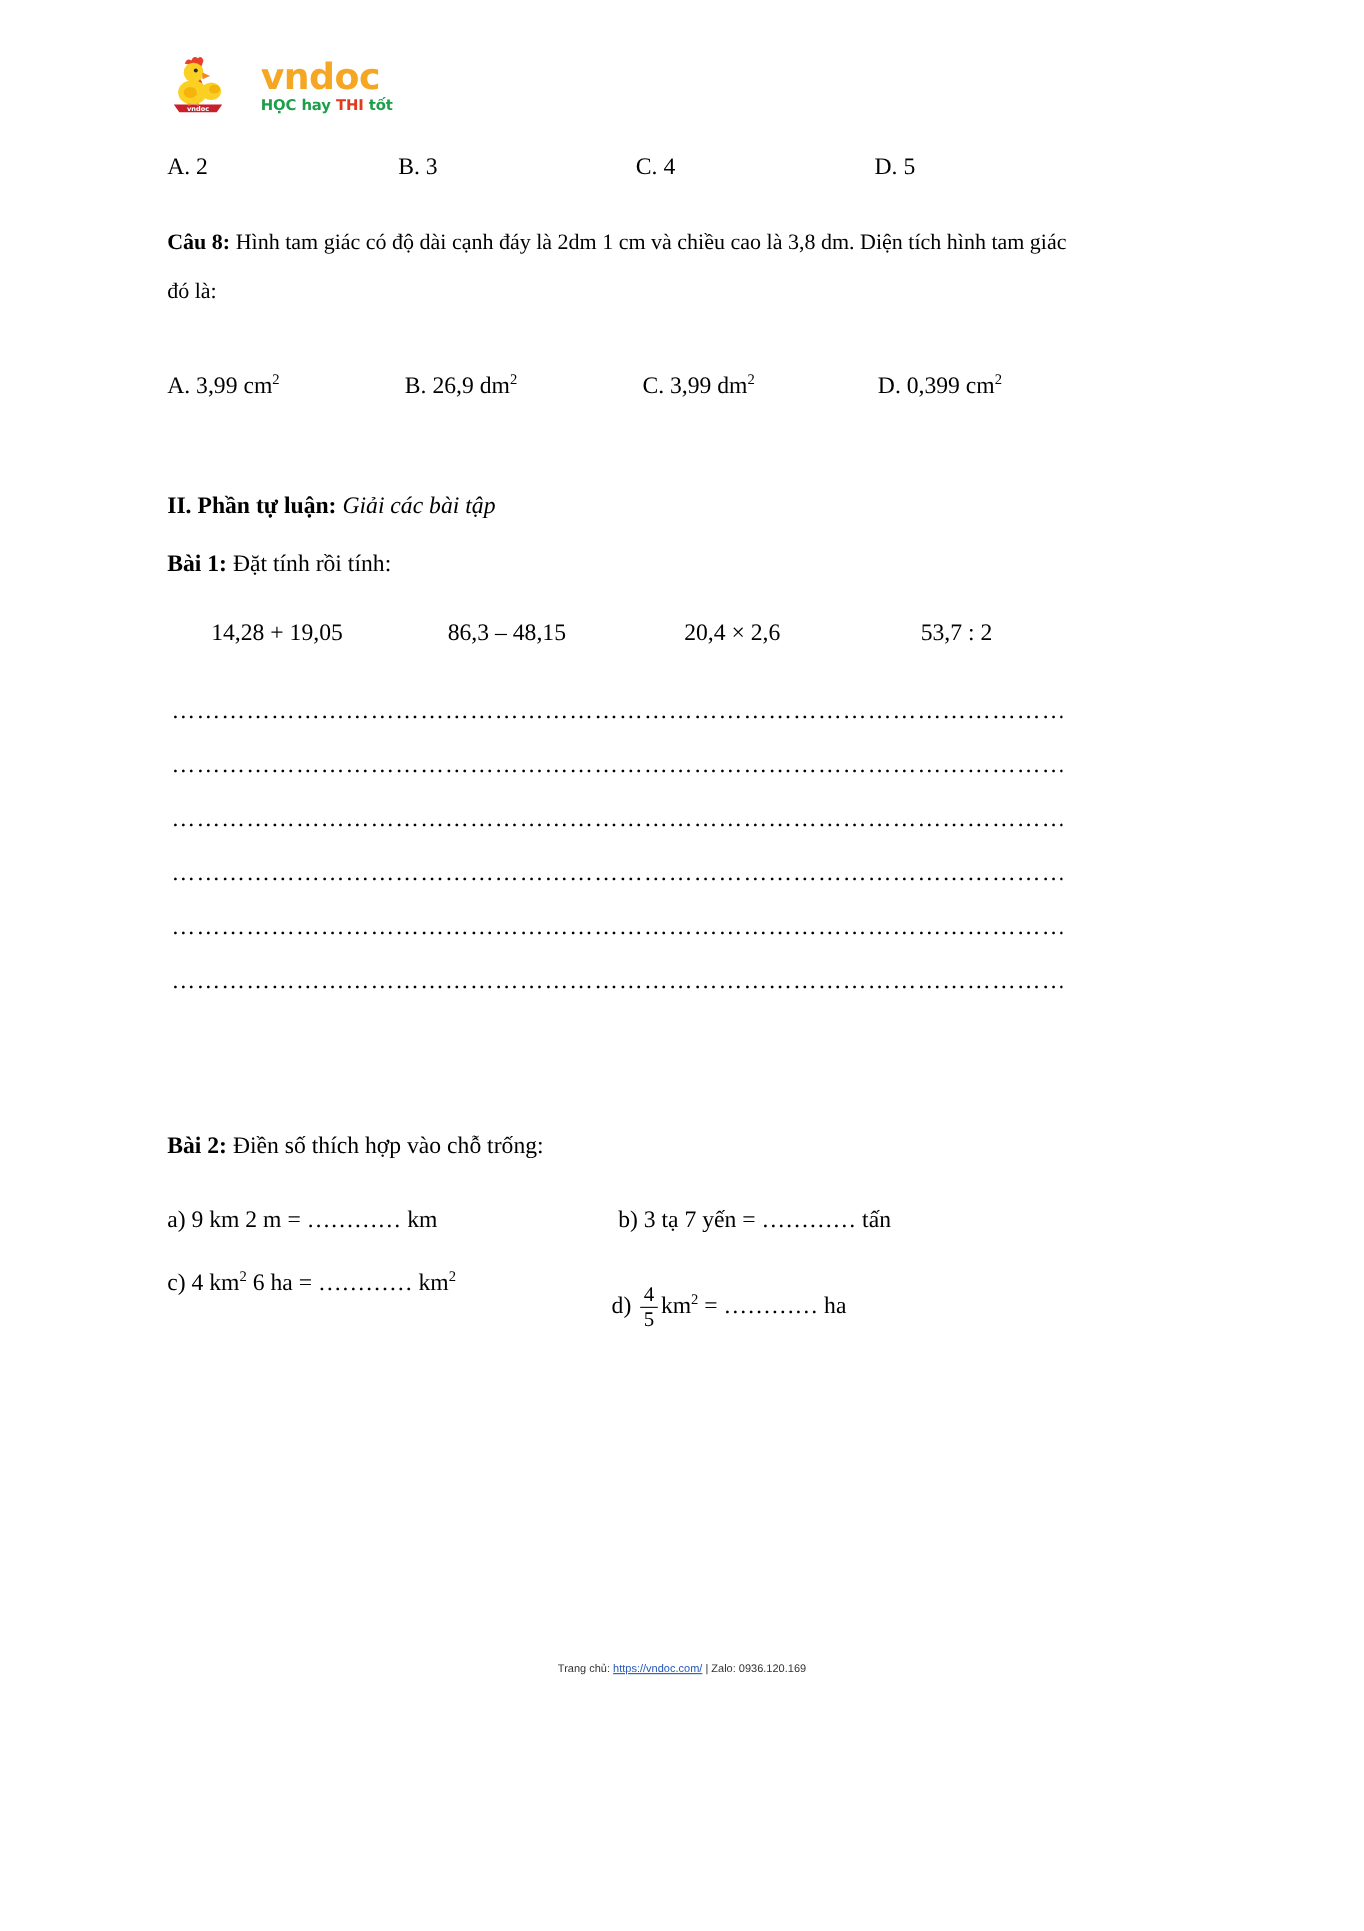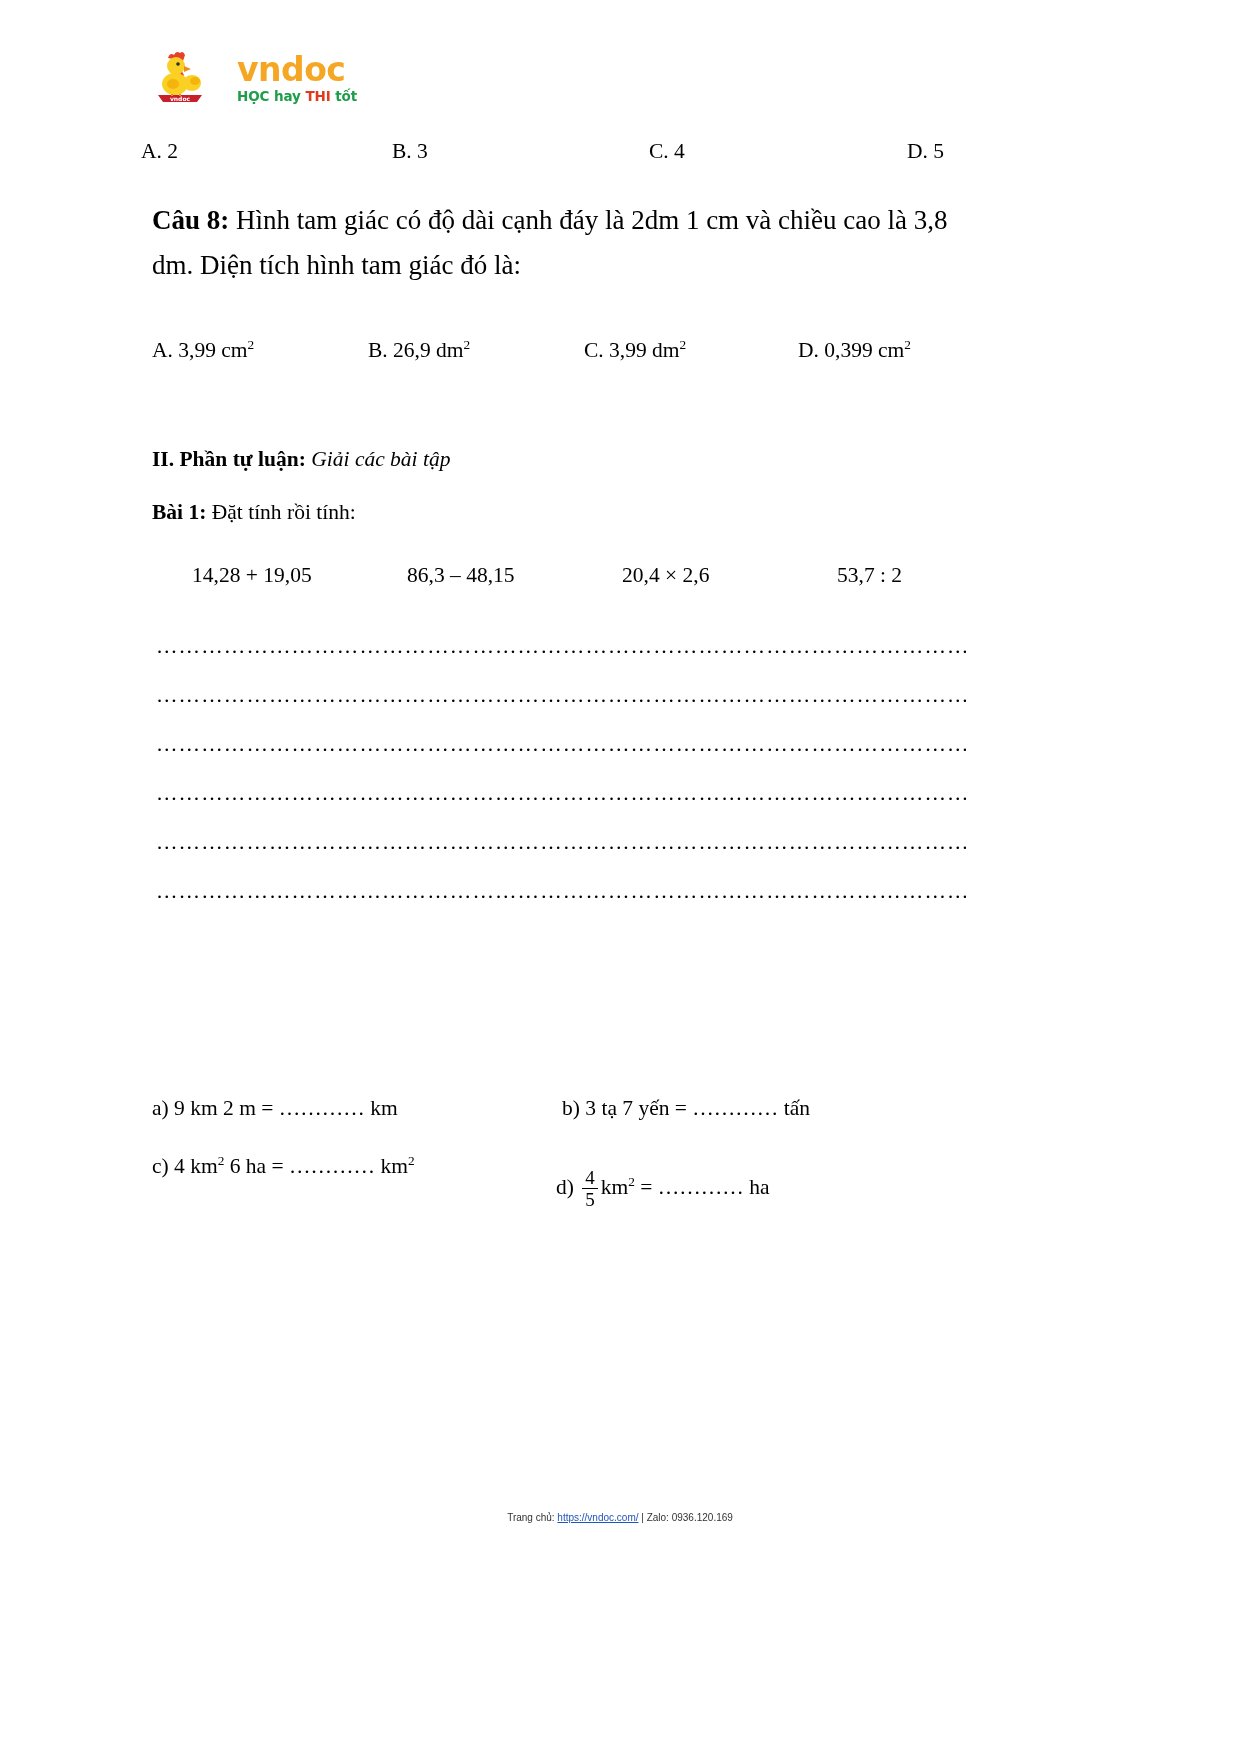--- a/index.html
+++ b/index.html
@@ -63,21 +63,21 @@
   .tag-tot { color: #1E9E4A; text-align: center; }
 
   
   .abs { position: absolute; }
   .line {
     font-size: 21.5px;
     line-height: 38px;
     white-space: nowrap;
   }
   .para {
-    font-size: 27px;
+    font-size: 20px;
     line-height: 45px;
   }
   b, .bold { font-weight: 700; }
   .ital { font-style: italic; }
 
   
   .opt-row {
     position: absolute;
     display: flex;
     font-size: 21.5px;
@@ -175,21 +175,21 @@
 
         <path d="M20 47 l0 2 M28 47 l0 2" stroke="#F08A1D" stroke-width="2"></path>
       </svg>
     </div>
     <div class="logo-text">
       <div class="logo-word">vndoc</div>
       <div class="logo-tag"><span class="tag-hoc">HỌC hay </span><span class="tag-thi">THI </span><span class="tag-tot">tốt</span></div>
     </div>
   </div>
 
-  <div class="opt-row" style="left:141px; top:136px; width:820px;gap:41px;">
+  <div class="opt-row" style="left:152px; top:136px; width:820px;">
     <div class="opt" style="width:210px;">A. 2</div>
     <div class="opt" style="width:216px;">B. 3</div>
     <div class="opt" style="width:217px;">C. 4</div>
     <div class="opt">D. 5</div>
   </div>
 
   <div class="abs para" style="left:152px; top:198px; width:820px;"><span class="bold">Câu 8:</span><span> Hình tam giác có độ dài cạnh đáy là 2dm 1 cm và chiều cao là 3,8 dm. Diện tích hình tam giác đó là:</span></div>
 
   <div class="opt-row" style="left:152px; top:335px; width:830px;">
     <div class="opt" style="width:216px;"><span>A.  3,99 cm</span><sup>2</sup></div>
@@ -209,20 +209,21 @@
     <div class="opt">53,7 : 2</div>
   </div>
 
   <div class="dots" style="left:156px; top:635px; width:810px;">…………………………………………………………………………………………………………………</div>
   <div class="dots" style="left:156px; top:684px; width:810px;">…………………………………………………………………………………………………………………</div>
   <div class="dots" style="left:156px; top:733px; width:810px;">…………………………………………………………………………………………………………………</div>
   <div class="dots" style="left:156px; top:782px; width:810px;">…………………………………………………………………………………………………………………</div>
   <div class="dots" style="left:156px; top:831px; width:810px;">…………………………………………………………………………………………………………………</div>
   <div class="dots" style="left:156px; top:880px; width:810px;">…………………………………………………………………………………………………………………</div>
 
+  <div class="abs line" style="left:152px; top:1022px;"><span class="bold">Bài 2:</span><span> Điền số thích hợp vào chỗ trống:</span></div>
 
   <div class="two-col" style="left:152px; top:1093px; width:830px;">
     <div style="width:410px;">a) 9 km 2 m = ………… km</div>
     <div>b) 3 tạ 7 yến = ………… tấn</div>
   </div>
 
   <div class="abs line" style="left:152px; top:1147px;"><span>c) 4 km</span><sup>2</sup><span> 6 ha = ………… </span><span>km</span><sup>2</sup></div>
 
   <div class="abs line" style="left:556px; top:1168px;"><span>d) </span><span class="frac">
         <span class="num">4</span>

